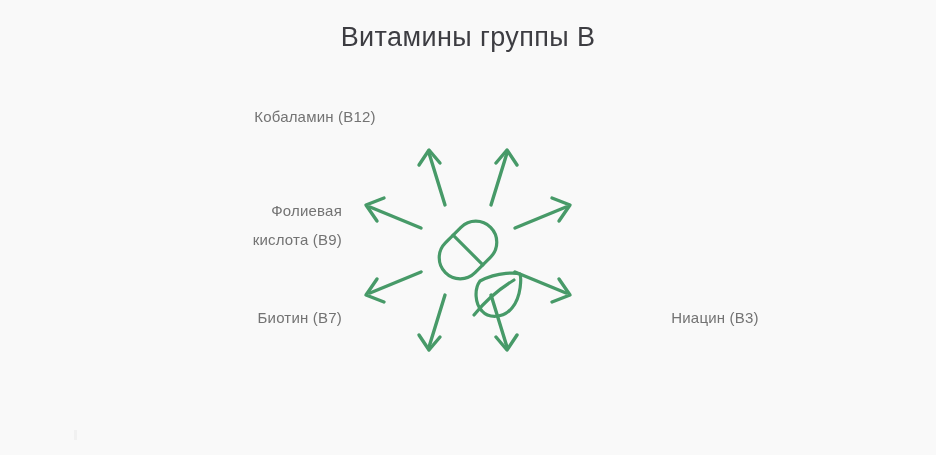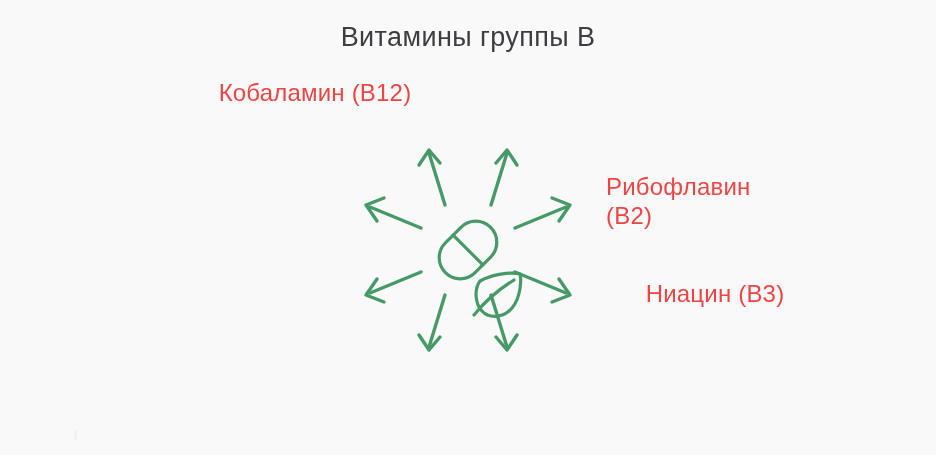--- a/index.html
+++ b/index.html
@@ -26,26 +26,27 @@
     width: 936px;
     text-align: center;
     font-size: 27px;
     font-weight: 400;
     letter-spacing: 0.4px;
     color: #3d3d42;
     white-space: nowrap;
   }
   .radial-label {
     position: absolute;
-    font-size: 24px;
+    font-size: 15px;
     font-weight: 400;
     line-height: 29px;
     letter-spacing: 0.2px;
-    color: #ef4444;
+    color: #737373;
     white-space: pre-line;
+    margin-top: 24px;
   }
   
   .lbl-b12 {
     left: 180px;
     top: 78px;
     width: 270px;
     text-align: center;
   }
   
   .lbl-b1 {
@@ -176,24 +177,25 @@
                    C175 209 160 208 154 201 C147 194 146 179 152 171 Z"></path>
           <path d="M146 205 C154 195 168 181 186 170"></path>
         </g>
       </g>
     </svg>
   </div>
 
   <div class="radial-label lbl-b12">Кобаламин (B12)</div>
 
 
-
-  <div class="radial-label lbl-b2">Рибофлавин
-(B2)</div>
-
+  <div class="radial-label lbl-b9">Фолиевая
+кислота (B9)</div>
+
+
+  <div class="radial-label lbl-b7">Биотин (B7)</div>
 
   <div class="radial-label lbl-b3">Ниацин (B3)</div>
 
 
 
   <div class="stray-mark"></div>
 
 </div>
 
 </body></html>

